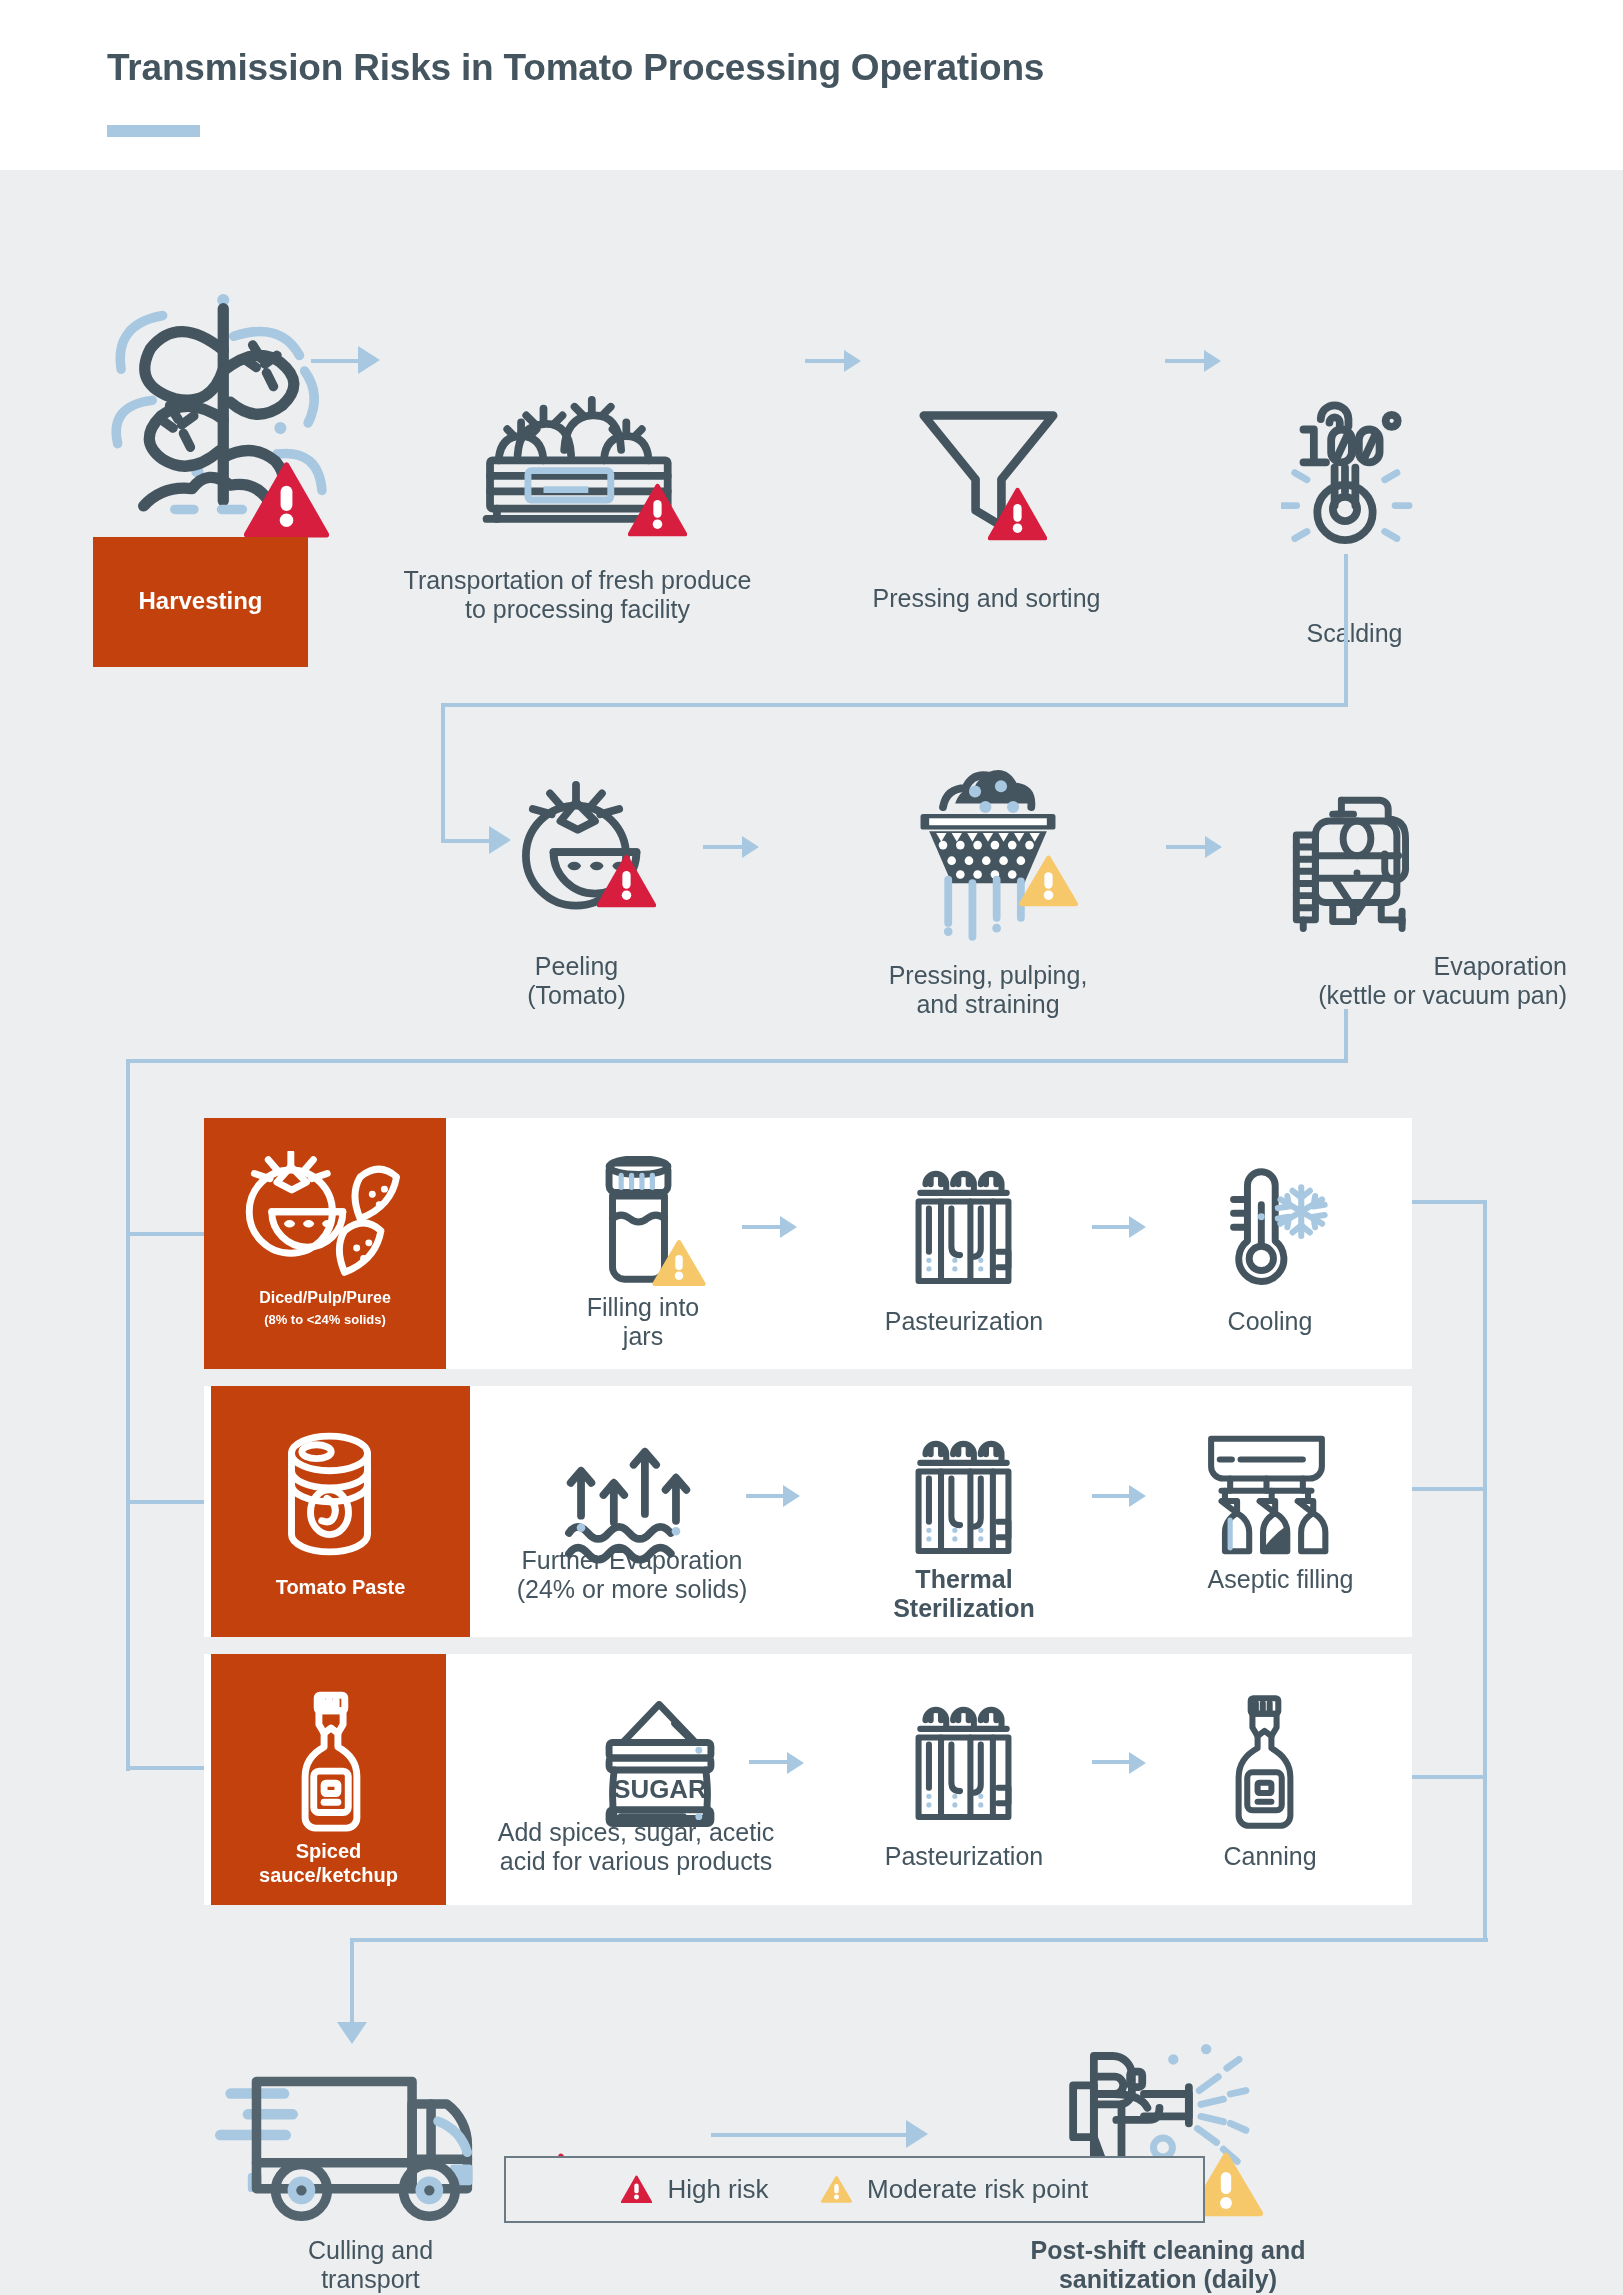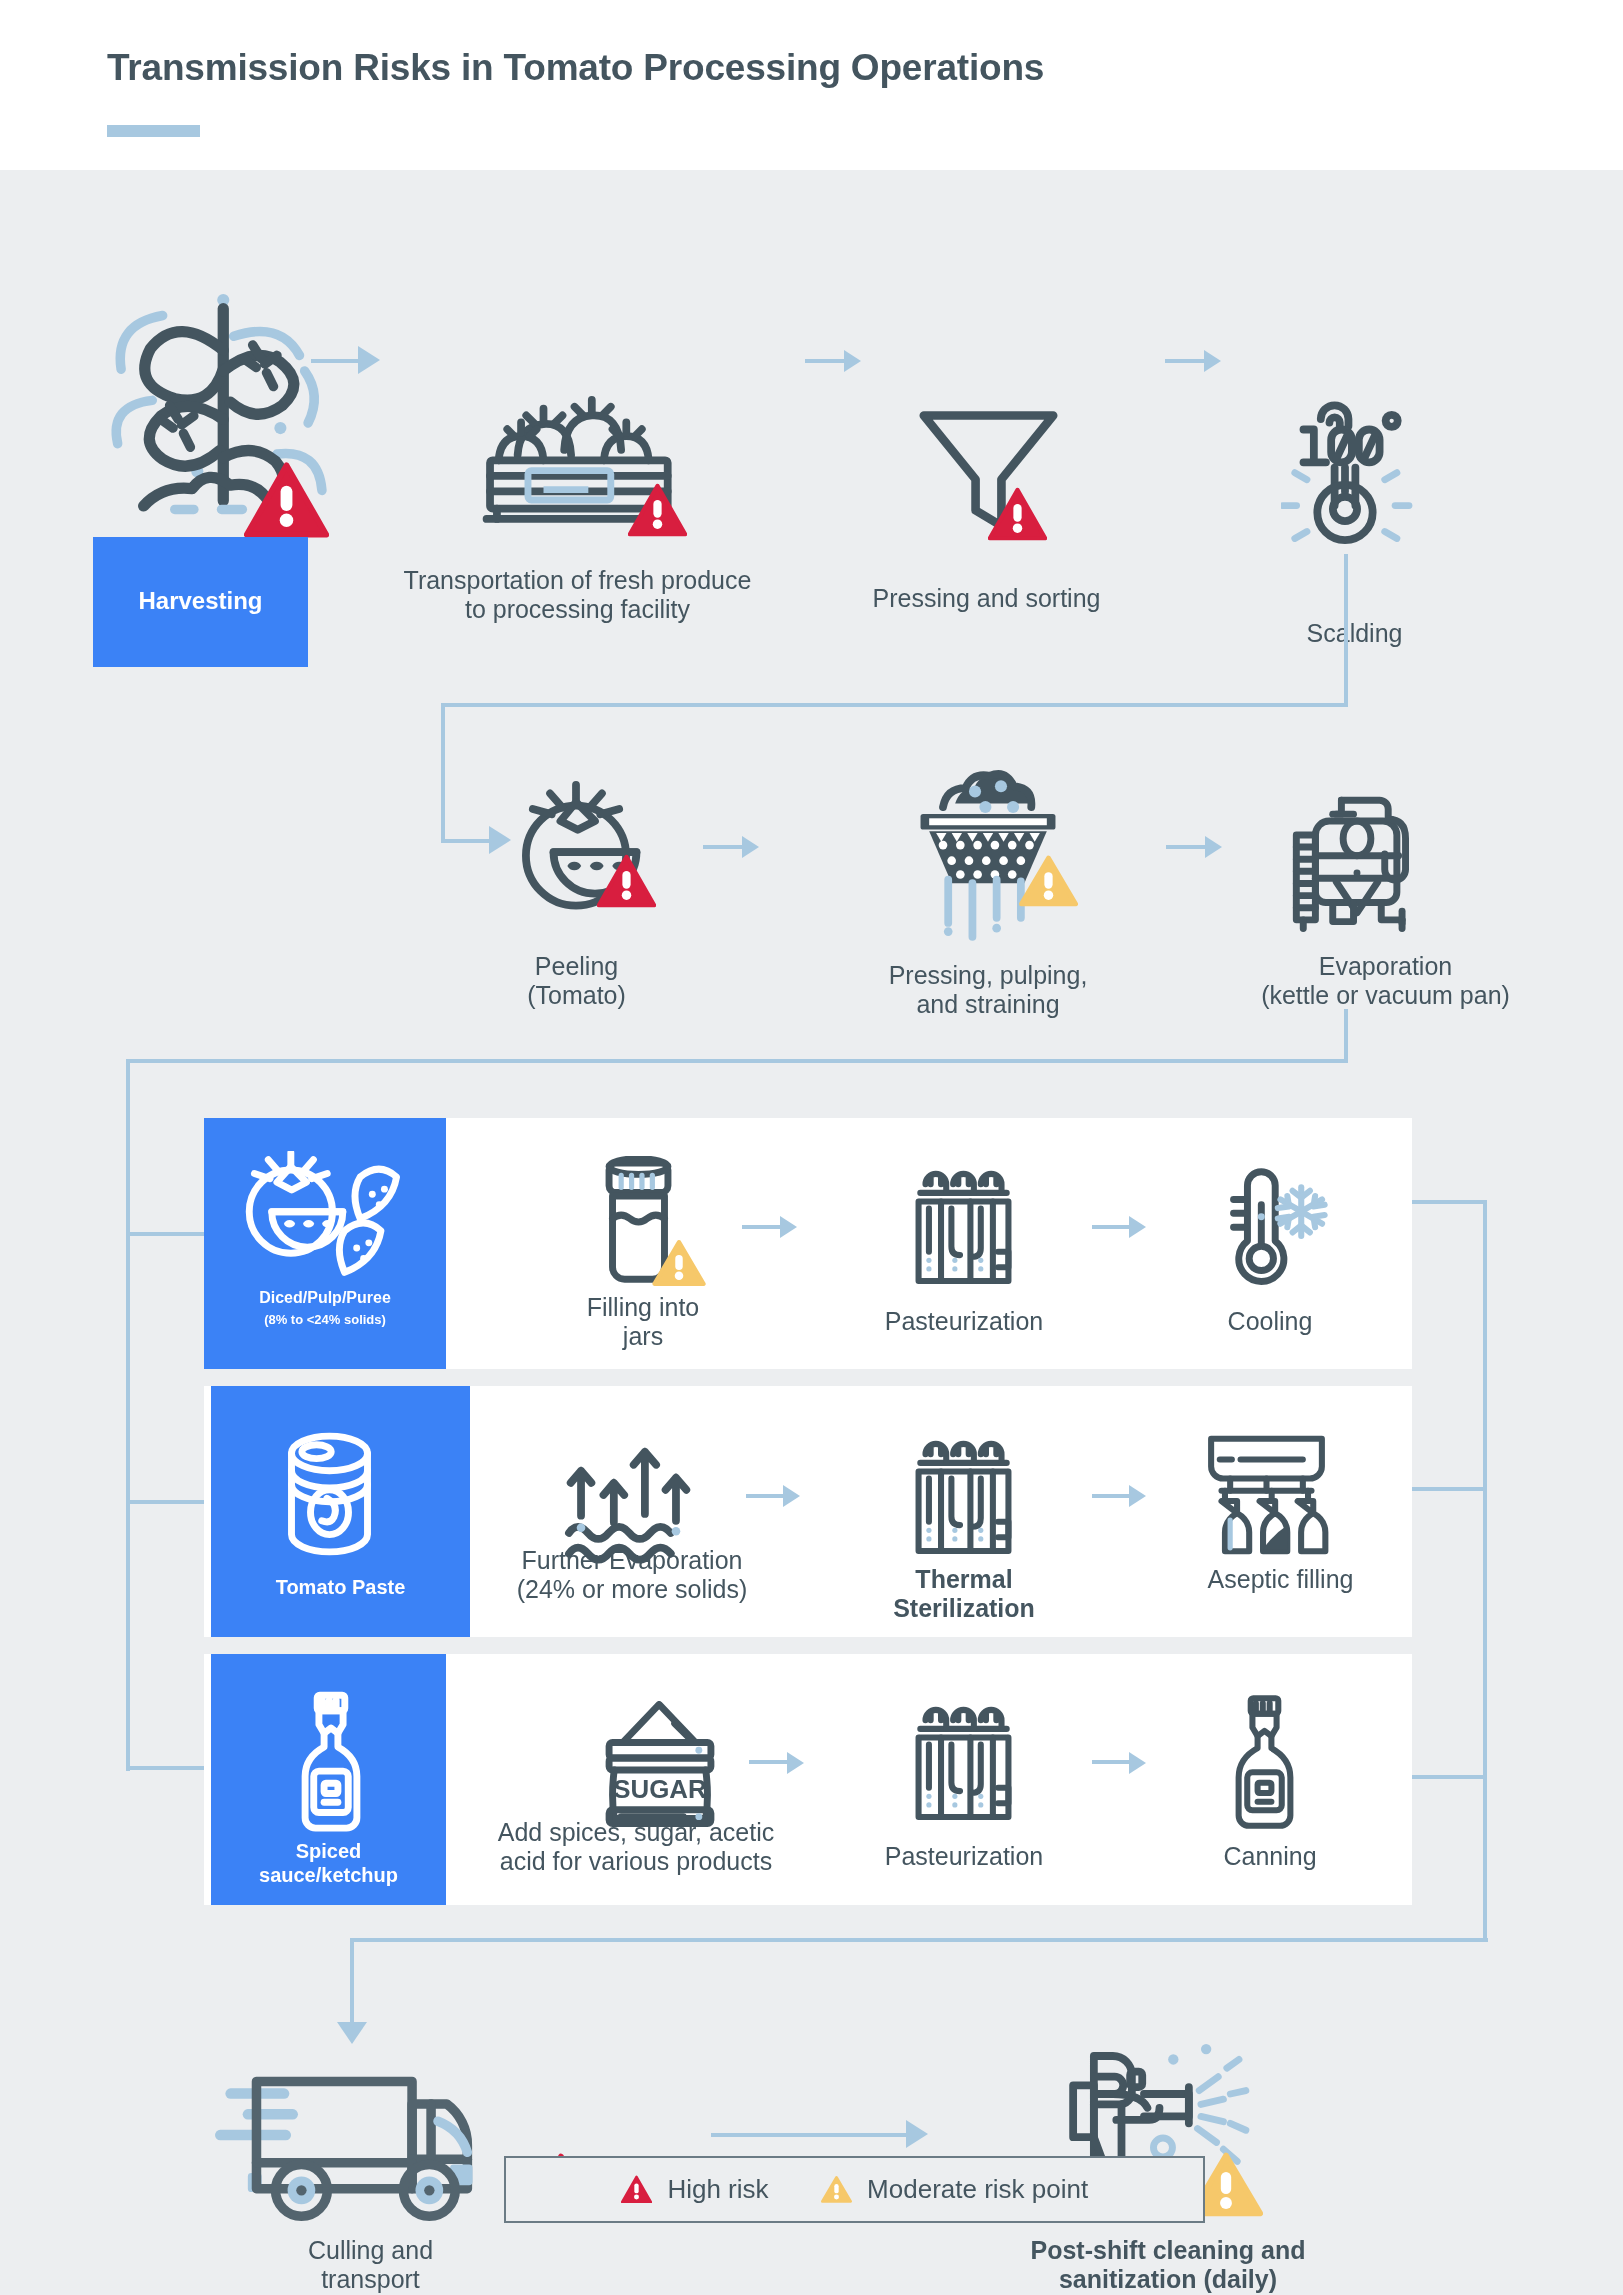--- a/index.html
+++ b/index.html
@@ -49,21 +49,21 @@
     text-align: center;
     font-size: 25px;
     line-height: 1.17;
     color: #44555f;
   }
   .step-label.bold { font-weight: bold; }
 
   
   .dark-box {
     position: absolute;
-    background: #3b82f6;
+    background: #c2410c;
     color: #ffffff;
   }
   .dark-box .dbl {
     position: absolute;
     left: 0; width: 100%;
     text-align: center;
     font-weight: bold;
     line-height: 1.2;
     color: #ffffff;
   }
@@ -385,21 +385,21 @@
         <path d="M20 68 h22 v98 h-22 Z"></path>
         <path d="M20 82 h22 M20 96 h22 M20 110 h22 M20 124 h22 M20 138 h22 M20 152 h22"></path>
         <path d="M86 146 v22 h-24 v-22"></path>
         <path d="M118 146 v20 h24"></path>
         <path d="M142 156 v14"></path>
         <path d="M28 166 v10 M142 166 v10"></path>
       </g>
       <circle cx="90" cy="112" r="4" fill="#44555f"></circle>
     </svg>
   </div>
-  <div class="step-label" style="left:1204px; top:782px; width:363px;">
+  <div class="step-label" style="left:1204px; top:782px; width:363px;text-align:right;">
     <div>Evaporation</div>
     <div>(kettle or vacuum pan)</div>
   </div>
 
   <div class="line-v" style="left:1344px; top:839px; height:52px;"></div>
   <div class="line-h" style="left:126px; top:889px; width:1222px;"></div>
   <div class="line-v" style="left:126px; top:889px; height:712px;"></div>
 
   <div class="line-h" style="left:126px; top:1062px; width:95px;"></div>
   <div class="arrow-r" style="left:218px; top:1049px;"></div>

